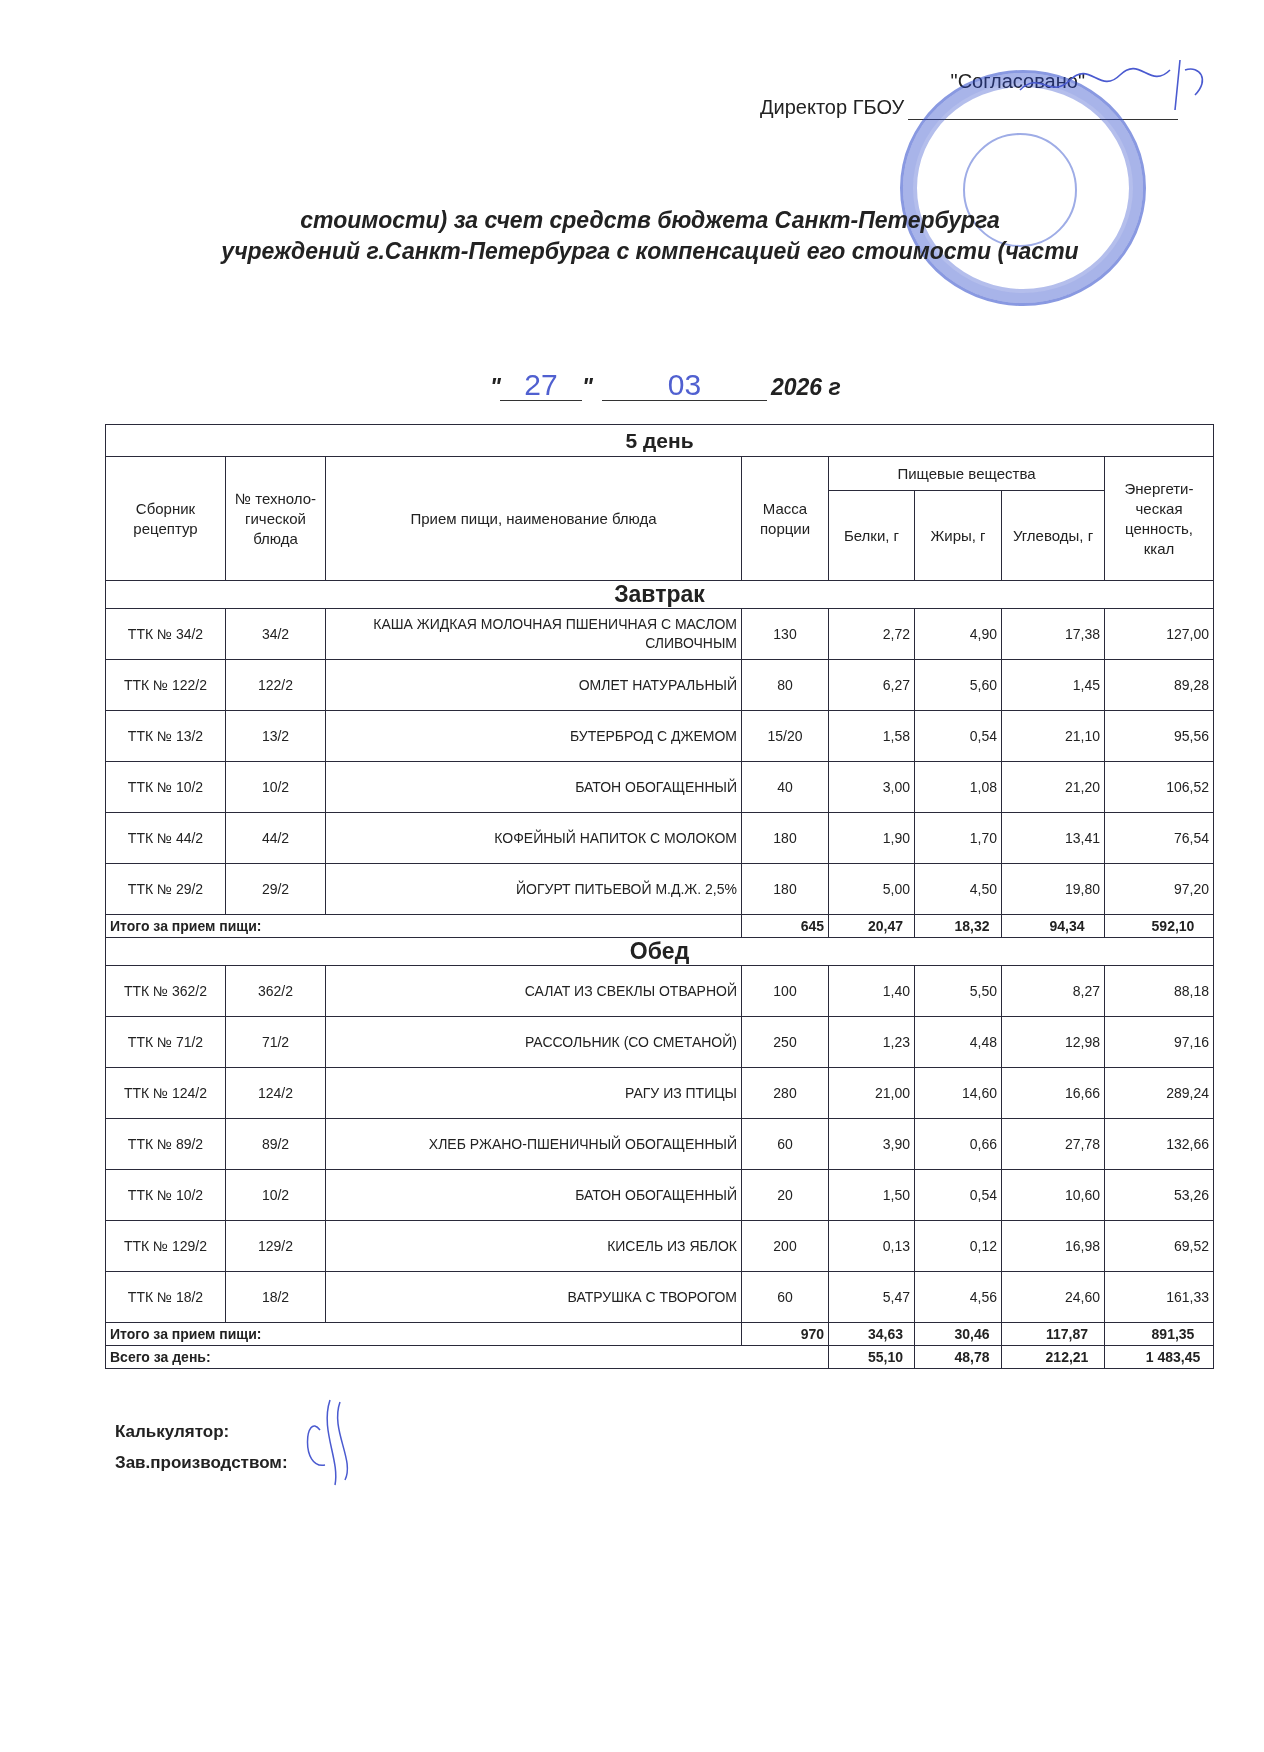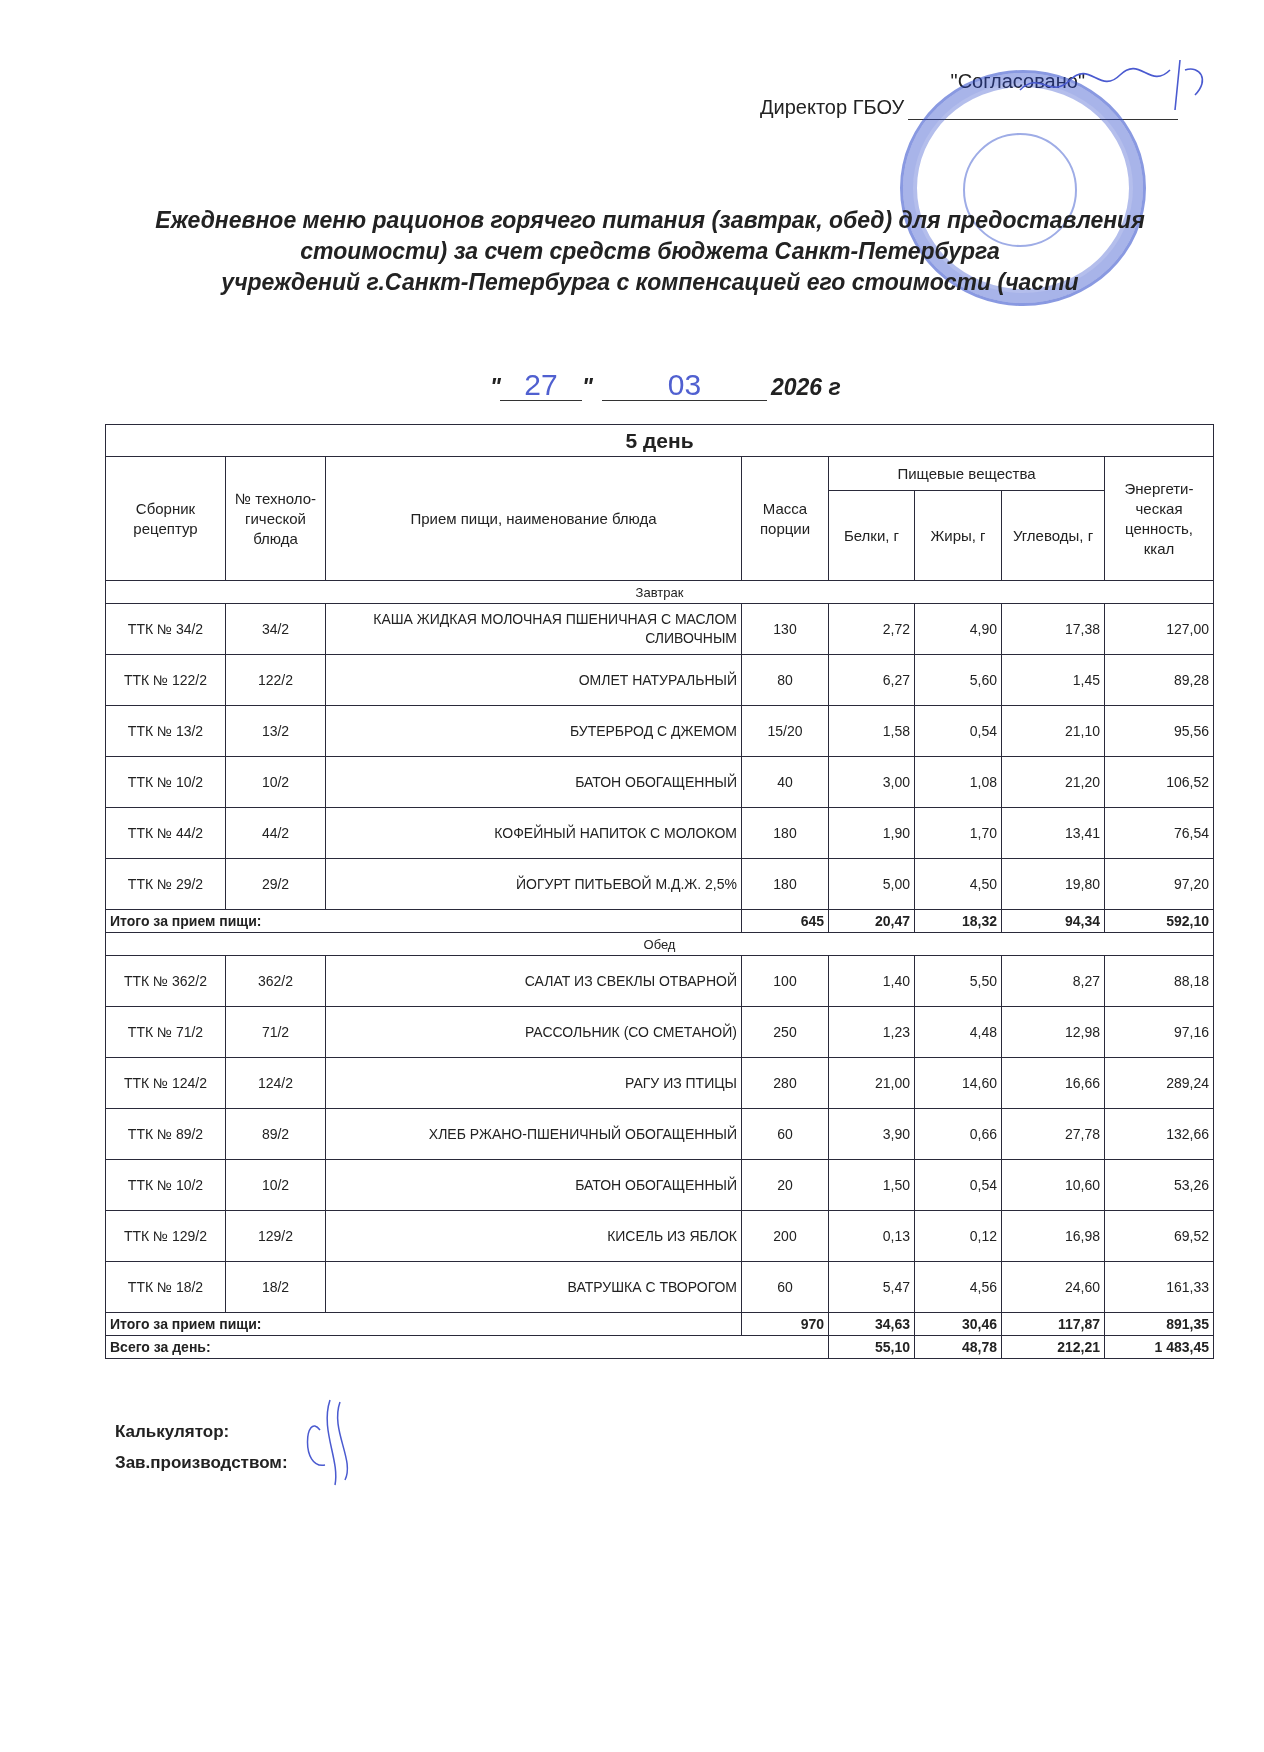--- a/index.html
+++ b/index.html
@@ -46,29 +46,29 @@
 
   table.menu {
     position: absolute; top: 424px; left: 105px; width: 1108px;
     border-collapse: collapse; font-size: 14px; table-layout: fixed;
   }
   table.menu td, table.menu th {
     border: 1.6px solid #2a2a3a; padding: 0 4px; vertical-align: middle;
   }
   table.menu th { font-weight: normal; text-align: center; line-height: 20px; font-size: 15px; }
   .day-title th { height: 31px; font-size: 21px !important; font-weight: bold !important; }
-  .section-row td { text-align: center; font-weight: normal; font-size: 13px; height: 22px; }
+  .section-row td { text-align: center; font-weight: bold; font-size: 23px; height: 22px; }
   .item-row td { height: 50px; }
   .item-row .c { text-align: center; }
   .item-row .r { text-align: right; }
   .item-row .name { text-align: right; line-height: 19px; }
   .total-row td { height: 22px; font-weight: bold; }
   .total-row .lbl { text-align: left; }
   .total-row .c { text-align: right; }
-  .total-row .r { text-align: right; padding-left: 32px; }
+  .total-row .r { text-align: center; padding-left: 32px; }
 
   .footer { position: absolute; left: 115px; font-size: 17px; font-weight: bold; }
   .footer.f1 { top: 1453px; }
   .footer.f2 { top: 1422px; }
   .sig-small { position: absolute; left: 300px; top: 1390px; width: 60px; height: 100px; }
 </style>
 </head>
 <body>
 
 <div class="approval">
@@ -80,21 +80,20 @@
 </div>
 
 <div class="stamp">
   <div class="stamp-inner"></div>
 </div>
 <svg class="stamp-sign" viewBox="0 0 210 70">
   <path d="M10 40 C30 20, 40 50, 60 30 S90 45, 110 25 S140 40, 160 20 M170 10 L165 60 M175 20 C190 15, 200 30, 185 45" fill="none" stroke="#4a5ad0" stroke-width="1.6"></path>
 </svg>
 
 <div class="title">
-  <div>Ежедневное меню рационов горячего питания (завтрак, обед) для предоставления</div>
   <div>стоимости) за счет средств бюджета Санкт-Петербурга</div>
   <div>учреждений г.Санкт-Петербурга с компенсацией его стоимости (части</div>
 </div>
 
 <div class="date-line">
   <span class="q">"</span>
   <span class="hand day">27</span>
   <span class="q">"</span>
   <span class="hand month">03</span>
   <span class="year">2026 г</span>

